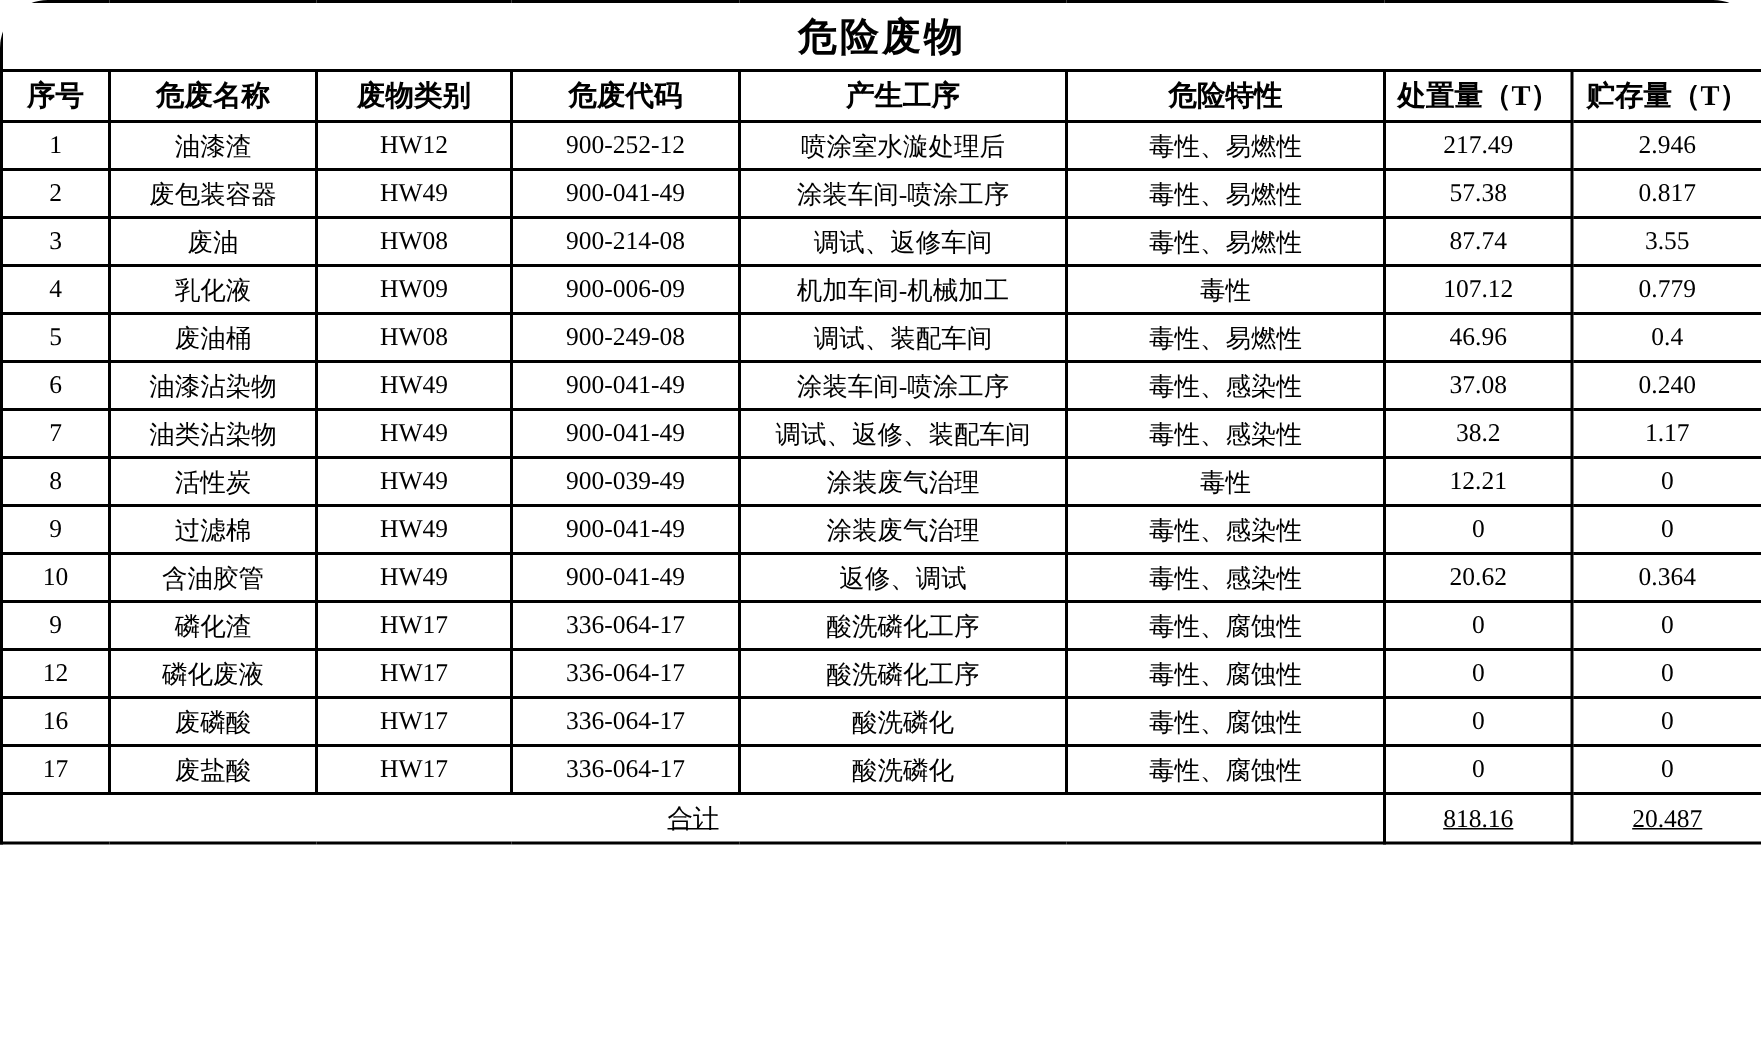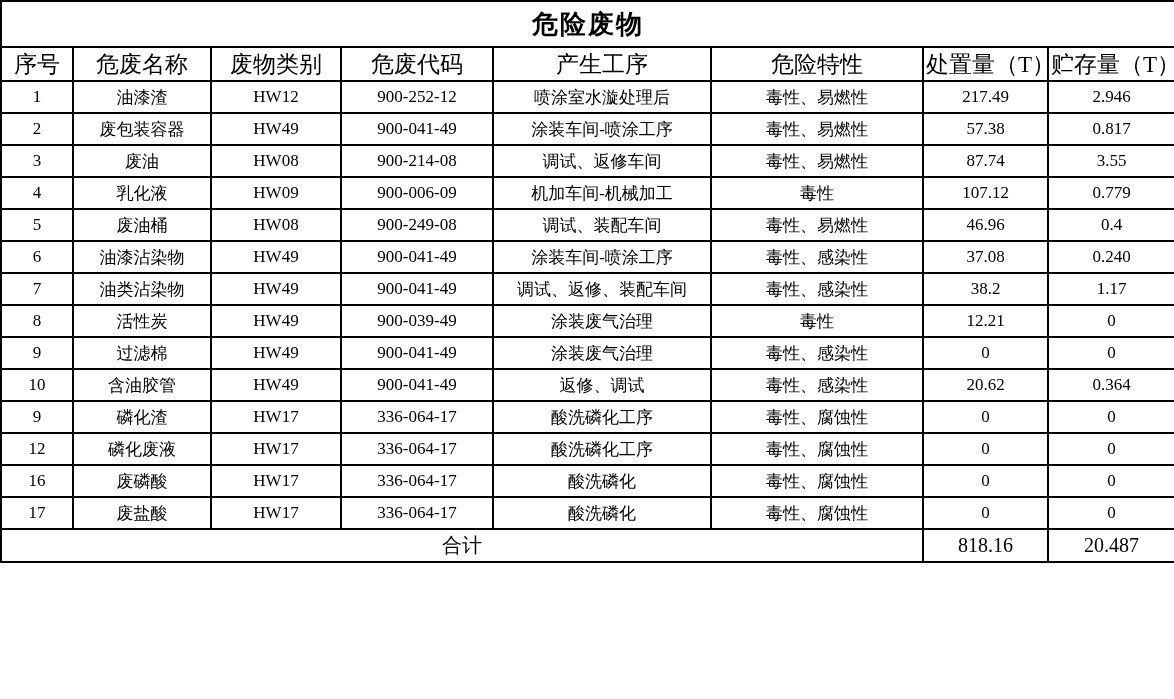--- a/index.html
+++ b/index.html
@@ -5,20 +5,21 @@
   html, body {
     margin: 0;
     padding: 0;
     background: #ffffff;
   }
   .table-wrap {
     width: 1174px;
     height: 699px;
     background: #ffffff;
     overflow: hidden;
+    border-radius: 32px;
   }
   table.hw-table {
     border-collapse: collapse;
     table-layout: fixed;
     width: 1174px;
     color: #000000;
     font-family: "Liberation Serif", "DejaVu Serif", serif;
   }
   table.hw-table th,
   table.hw-table td {
@@ -30,31 +31,32 @@
     white-space: nowrap;
   }
   tr.title-row th {
     height: 44px;
     font-size: 26px;
     font-weight: bold;
     letter-spacing: 2px;
   }
   tr.header-row th {
     height: 32px;
-    font-size: 23px;
-    font-weight: normal;
+    font-size: 19px;
+    font-weight: bold;
   }
   tbody tr.data-row td {
     height: 30px;
     font-size: 17px;
     font-weight: normal;
   }
   tfoot tr.total-row td {
     height: 31px;
-    font-size: 20px;
+    font-size: 17px;
+    text-decoration: underline;
   }
 </style>
 </head>
 <body>
 
 <div class="table-wrap">
   <table class="hw-table">
     <colgroup id="colgroup">
         <col style="width: 72px;">
         <col style="width: 138px;">

